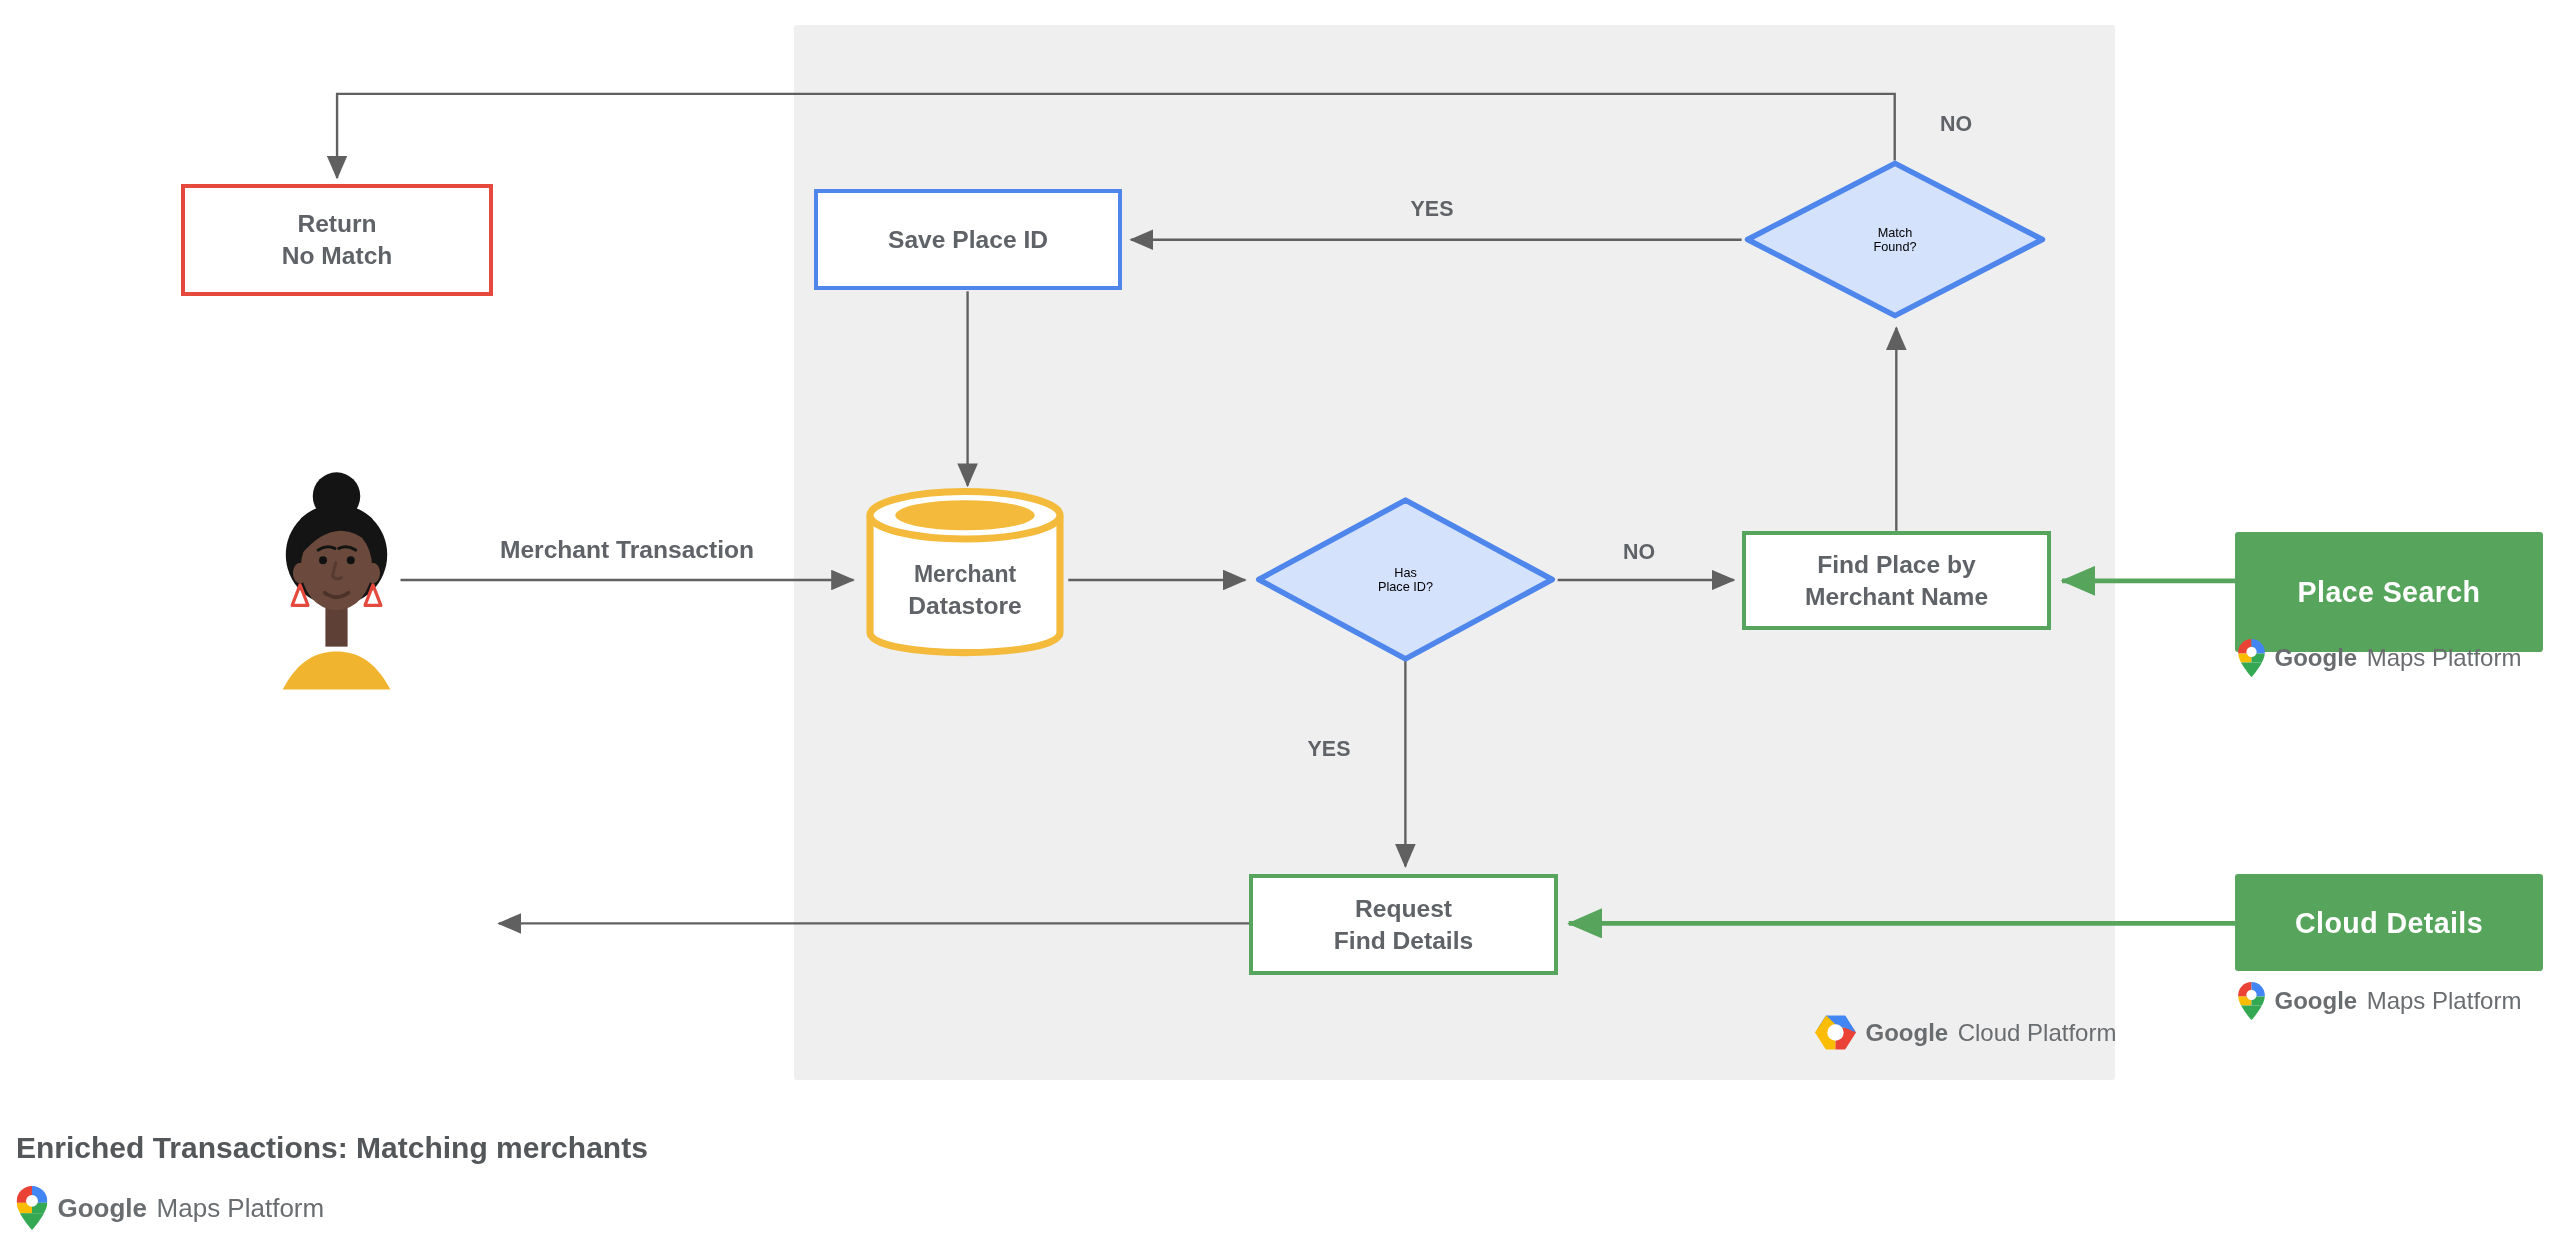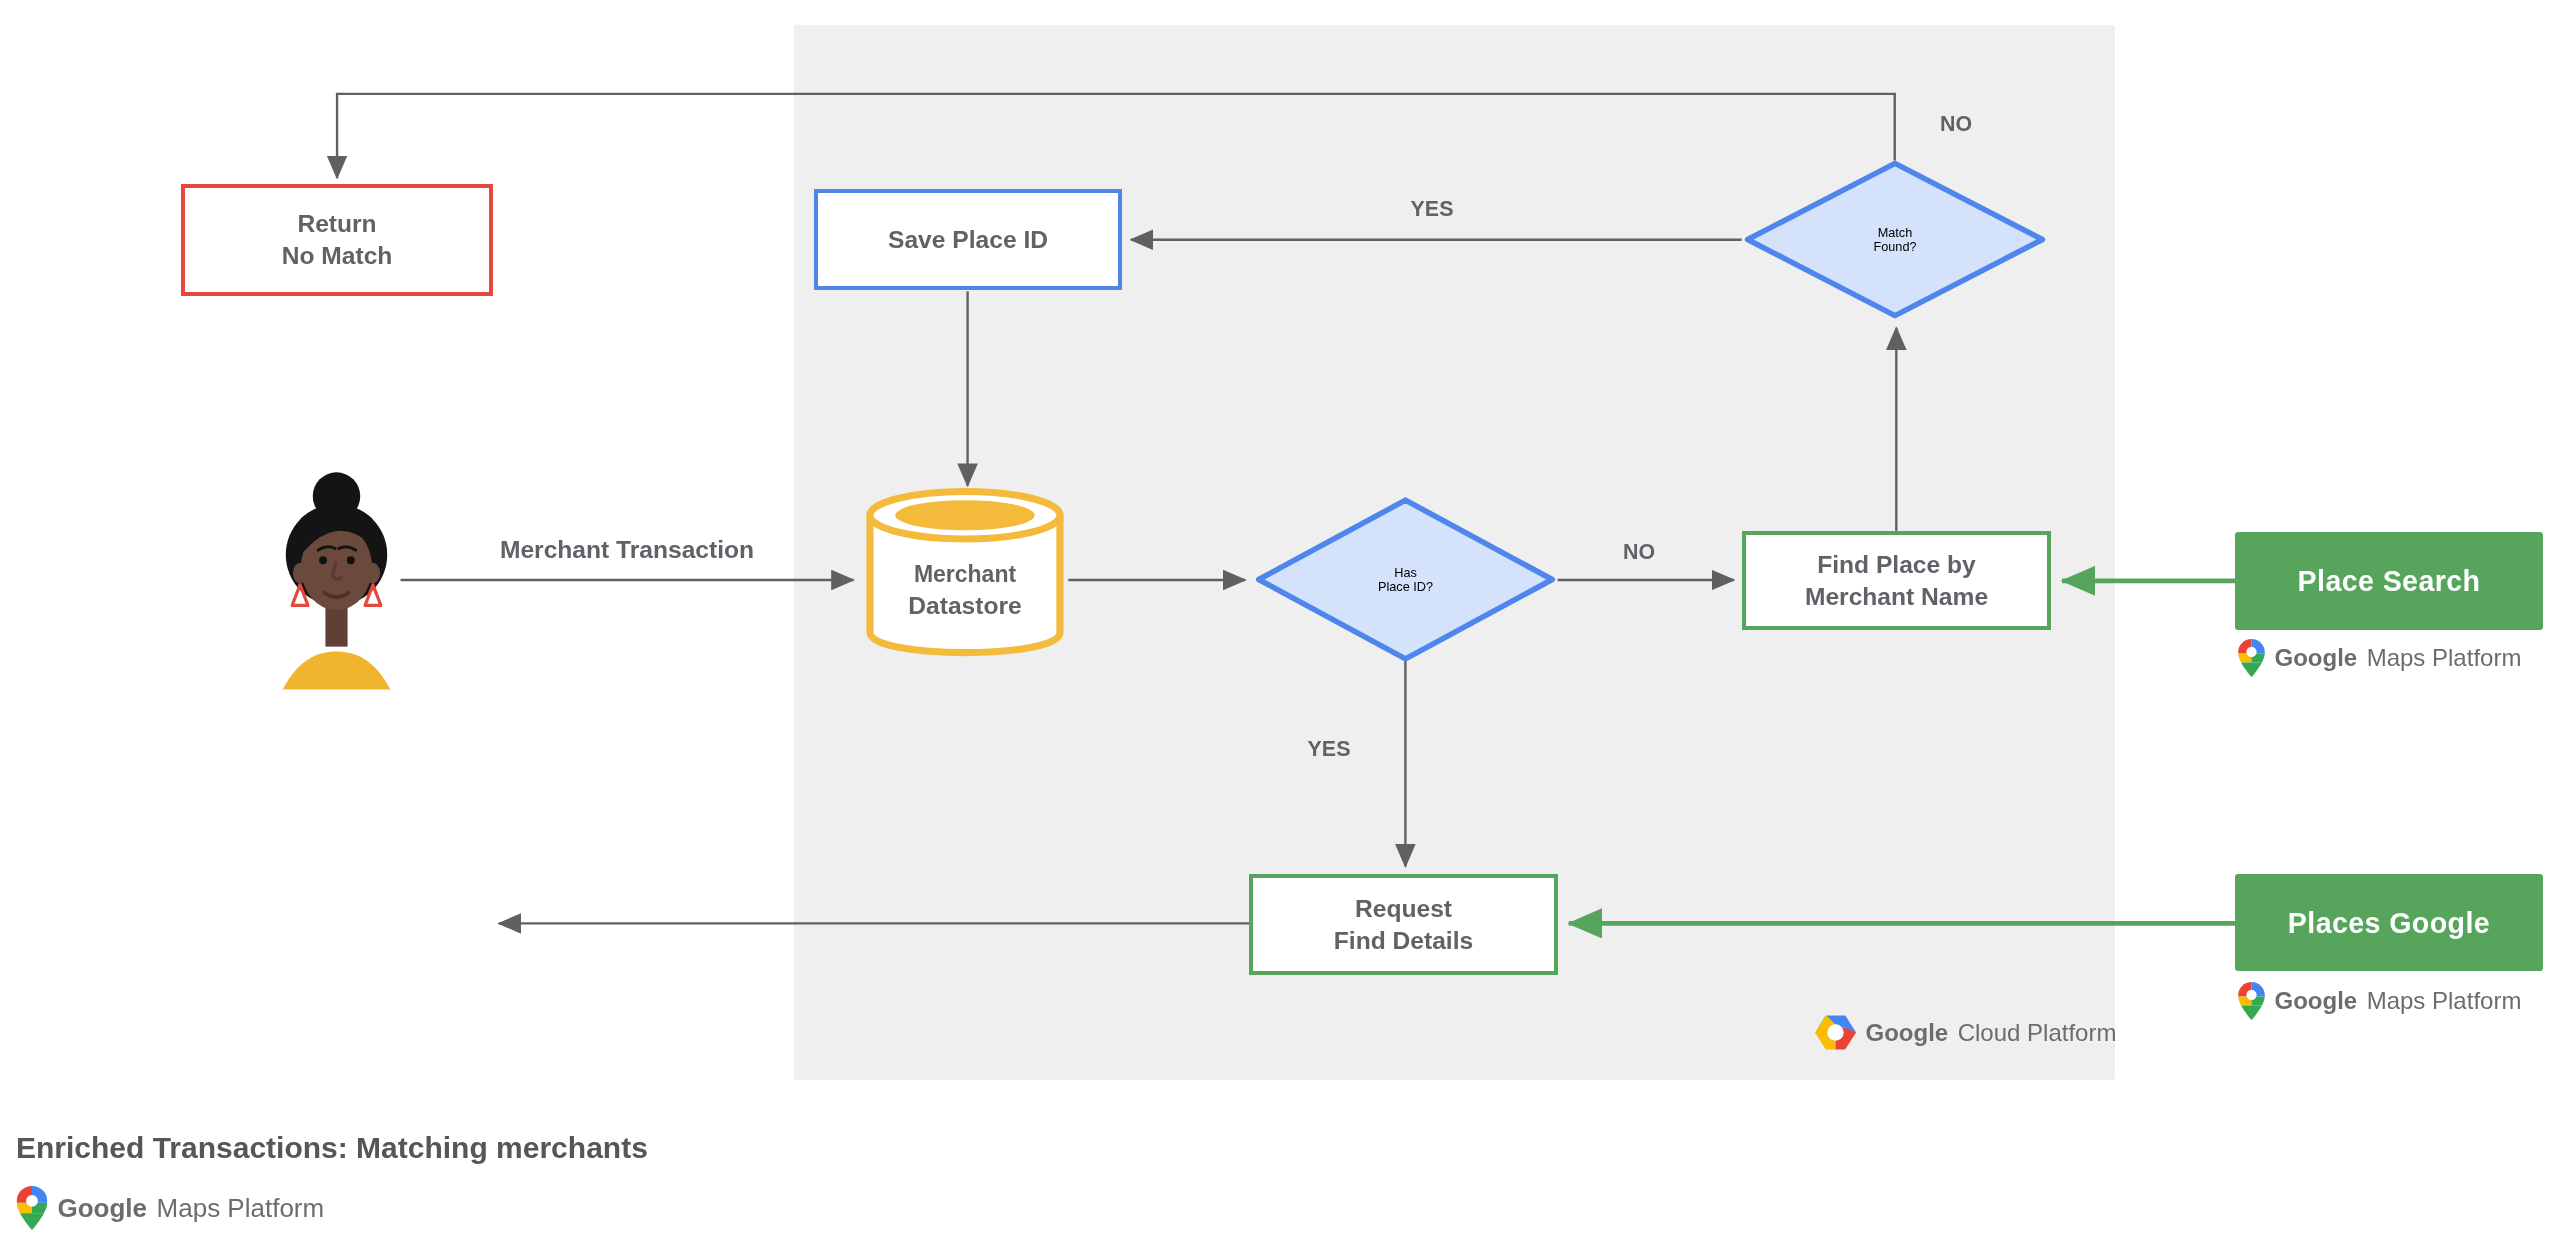--- a/index.html
+++ b/index.html
@@ -101,26 +101,26 @@
     <span>Find Place by</span>
     <span>Merchant Name</span>
   </div>
 
   <div class="node rect green" style="left:1249px;top:874px;width:309px;height:101px;">
     <span>Request</span>
     <span>Find Details</span>
   </div>
 
 
-  <div class="node fill-green" style="left:2235px;top:532px;width:308px;height:98px;border-radius:3.2px;">
+  <div class="node fill-green" style="left:2235px;top:532px;width:308px;height:120px;border-radius:3.2px;">
     <span>Place Search</span>
   </div>
 
   <div class="node fill-green" style="left:2235px;top:874px;width:308px;height:97px;border-radius:3.2px;">
-    <span>Places Google</span>
+    <span>Cloud Details</span>
   </div>
 
   <div class="diamond" style="left:1742px;top:160px;width:306px;height:159px;">
     <svg width="306" height="159" viewBox="0 0 386 200">
       <polygon points="193,4 379,100 193,196 7,100" style="fill:var(--blue-fill,#D4E2FC);stroke:var(--blue,#4E86EC)" stroke-width="7" stroke-linejoin="round"></polygon>
     </svg>
     <div class="dlabel">
       <span>Match</span>
       <span>Found?</span>
     </div>

